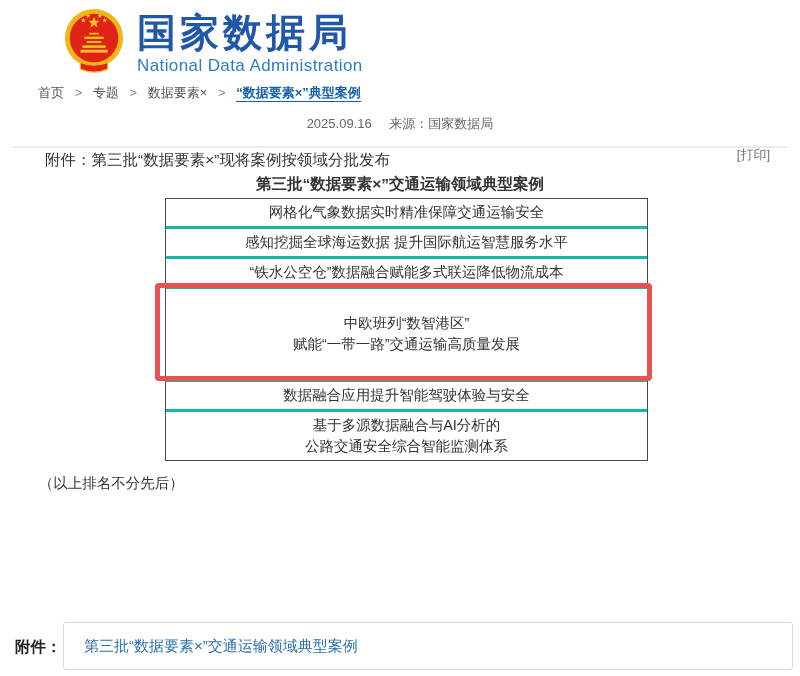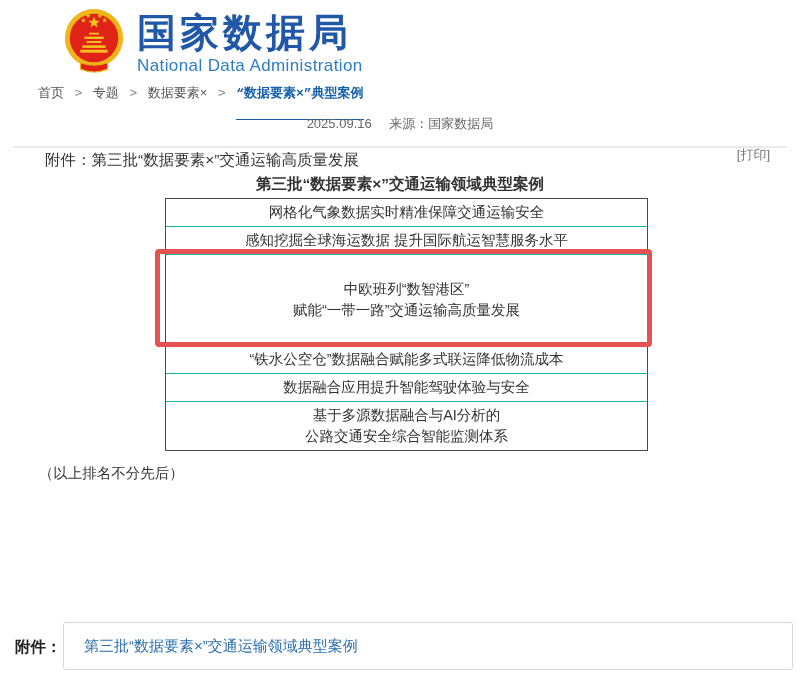--- a/index.html
+++ b/index.html
@@ -23,21 +23,21 @@
   }
   .site-title-en {
     font-size:17px; color:#2d7dc5; letter-spacing:0.4px; margin-top:1px;
   }
   
   .breadcrumb { margin:8px 0 0 38px; font-size:13px; color:#555; height:18px; }
   .crumb { color:#555; cursor:pointer; }
   .crumb-sep { color:#888; margin:0 7px; }
   .crumb-active {
     color:#1660ab; font-weight:bold; cursor:pointer;
-    border-bottom:1px solid #1660ab; padding-bottom:18px;font-family:Liberation Mono, monospace;
+    border-bottom:1px solid #1660ab; padding-bottom:1px;
   }
   
   .article-title {
     text-align:center; font-size:27px; font-weight:bold; color:#333;
     margin:14px 40px 0; line-height:36px;
   }
   .meta { position:relative; text-align:center; font-size:13px; color:#666; margin-top:13px; height:16px; }
   .meta-date { margin-right:14px; }
   .print-btn { position:absolute; right:30px; top:0; color:#777; cursor:pointer;margin-top:31px; }
   .divider { border:none; border-top:2px solid #ebebeb; margin:15px 13px 0; }
@@ -49,21 +49,21 @@
   .attach-line {
     margin:0 14px; font-size:15.5px; line-height:24px; color:#333; text-indent:2em;
   }
   .table-title {
     text-align:center; font-weight:bold; font-size:15.5px; color:#333;
     margin-top:2px; line-height:20px;
   }
   
   .case-table { width:483px; margin:4px 0 10px 165px; border:1px solid #4a4a4a; }
   .case-row {
-    position:relative; border-top:1px solid #14b8a6;
+    position:relative; border-top:3px solid #14b8a6;
     text-align:center; font-size:14.5px; color:#333;
     padding:3px 6px; line-height:21px; white-space:pre-line;
   }
   .case-row:first-child { border-top:none; }
   .red-box {
     position:absolute; left:-11px; right:-5px; top:-6px; bottom:-2px;
     border:5px solid #e65252; border-radius:4px; pointer-events:none; z-index:2;
   }
   .note { margin:13px 14px 0; font-size:14.5px; color:#333; text-indent:1.7em; }
   
@@ -115,33 +115,33 @@
     <span class="crumb-active">“数据要素×”典型案例</span>
   </div>
 
   <div class="meta">
     <span class="meta-date">2025.09.16</span>
     <span class="meta-source">来源：国家数据局</span>
     <span class="print-btn">[打印]</span>
   </div>
   <hr class="divider">
 
-  <p class="attach-line">附件：第三批“数据要素×”交通运输高质量发展</p>
+  <p class="attach-line">附件：第三批“数据要素×”现将案例按领域分批发布</p>
 
   <div class="table-title">第三批“数据要素×”交通运输领域典型案例</div>
 
   <div class="case-table">
     <div class="case-row">网格化气象数据实时精准保障交通运输安全</div>
     <div class="case-row">感知挖掘全球海运数据 提升国际航运智慧服务水平</div>
+    <div class="case-row">“铁水公空仓”数据融合赋能多式联运降低物流成本</div>
     <div class="case-row">
       <span>中欧班列“数智港区”
 赋能“一带一路”交通运输高质量发展</span>
       <span class="red-box"></span>
     </div>
-    <div class="case-row">“铁水公空仓”数据融合赋能多式联运降低物流成本</div>
     <div class="case-row">数据融合应用提升智能驾驶体验与安全</div>
     <div class="case-row">基于多源数据融合与AI分析的
 公路交通安全综合智能监测体系</div>
   </div>
 
   <p class="note">（以上排名不分先后）</p>
 
   <div class="attachment">
     <span class="att-label">附件：</span>
     <div class="att-box">

